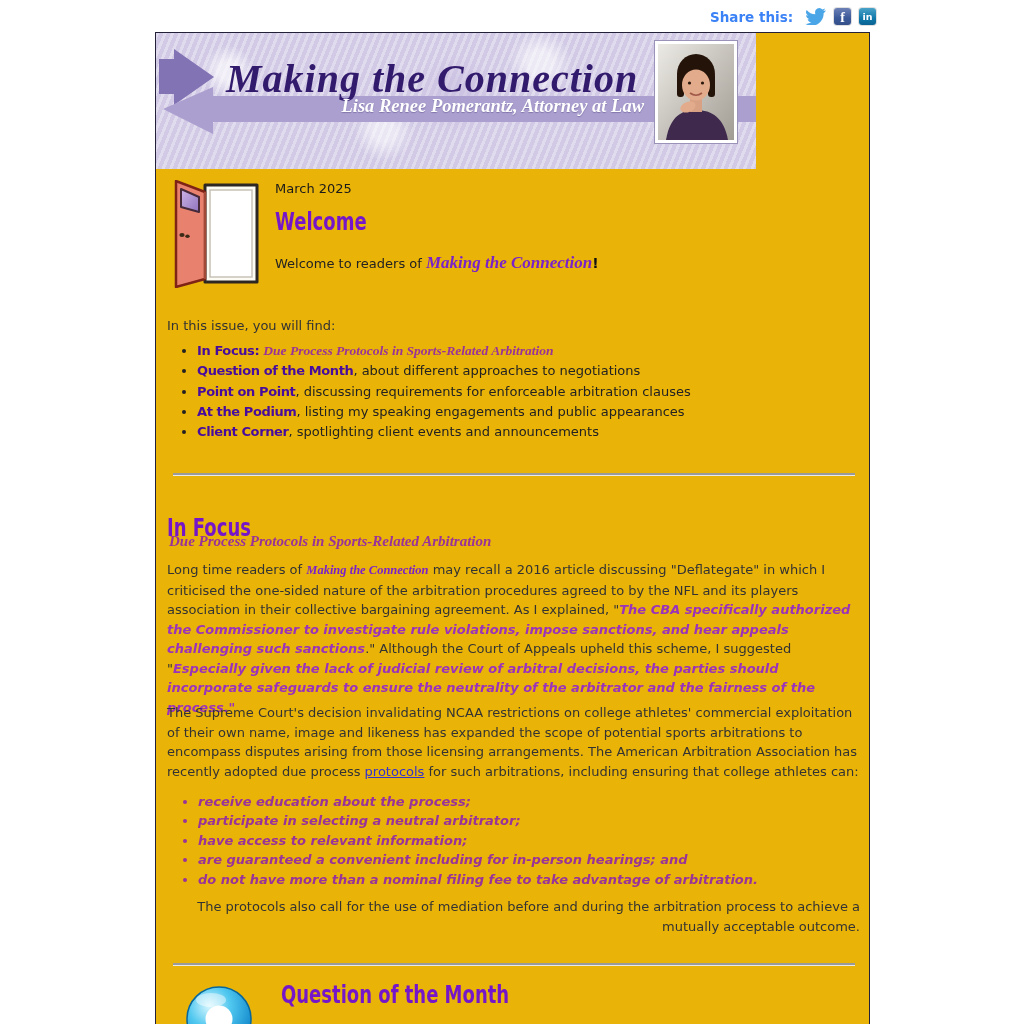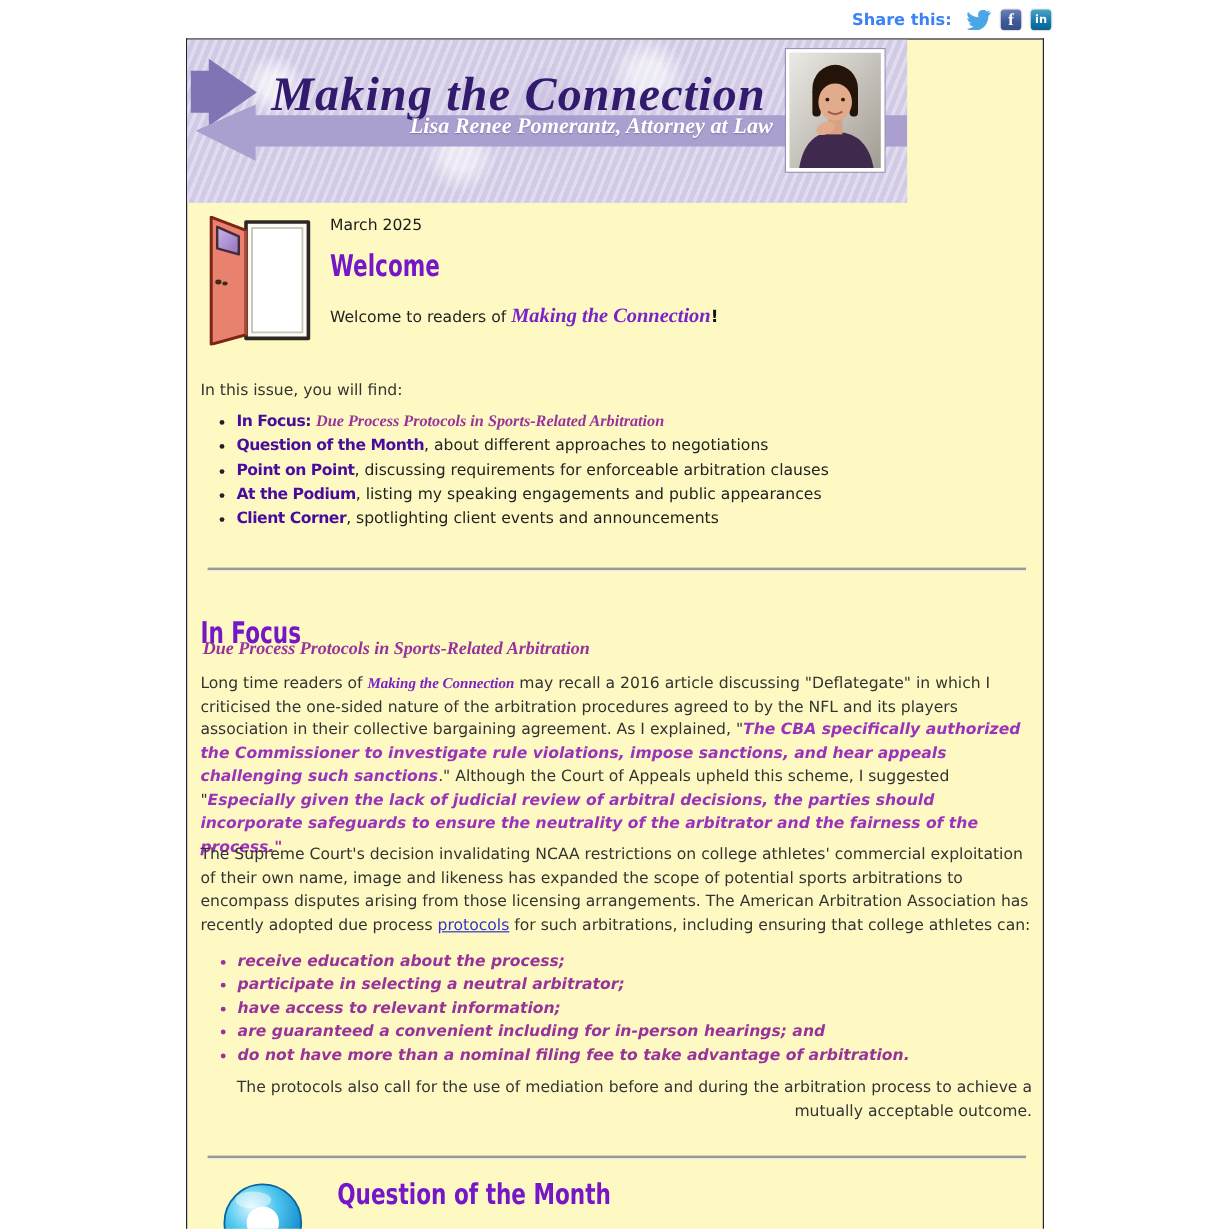--- a/index.html
+++ b/index.html
@@ -13,21 +13,21 @@
   .share-bar{position:absolute;top:8px;left:710px;display:flex;align-items:center;gap:8px;}
   .share-label{font-size:13.5px;font-weight:bold;color:#3b82f6;margin-right:4px;}
   .sq-icon{width:17px;height:17px;border-radius:3px;color:#fff;display:flex;align-items:center;justify-content:center;cursor:pointer;box-shadow:0 0 0 1px rgba(0,0,0,.12);}
   .fb{background:linear-gradient(#6c81b6 0%,#3b5998 60%,#35508a 100%);font-family:"Liberation Serif",serif;font-weight:bold;font-size:14px;align-items:flex-end;line-height:15px;}
   .li{background:linear-gradient(#49a2c8 0%,#0e76a8 65%,#0a6291 100%);font-size:9.5px;font-weight:bold;letter-spacing:0;}
   .tw-svg{width:21px;height:17px;display:block;cursor:pointer;}
 
   
   .container{
     position:absolute;left:155px;top:32px;width:713px;height:992px;
-    background:#fef9c3;border:1px solid #23203a;border-bottom:none;overflow:hidden;
+    background:#eab308;border:1px solid #23203a;border-bottom:none;overflow:hidden;
   }
 
   
   .banner{position:absolute;left:0;top:0;width:600px;height:136px;overflow:hidden;
     background-color:#d8d1e9;
     background-image:
       radial-gradient(circle at 12% 28%, rgba(255,255,255,.65) 0 9px, rgba(255,255,255,0) 26px),
       radial-gradient(circle at 38% 72%, rgba(255,255,255,.55) 0 11px, rgba(255,255,255,0) 30px),
       radial-gradient(circle at 64% 22%, rgba(255,255,255,.6) 0 12px, rgba(255,255,255,0) 32px),
       radial-gradient(circle at 86% 60%, rgba(255,255,255,.5) 0 10px, rgba(255,255,255,0) 28px),

